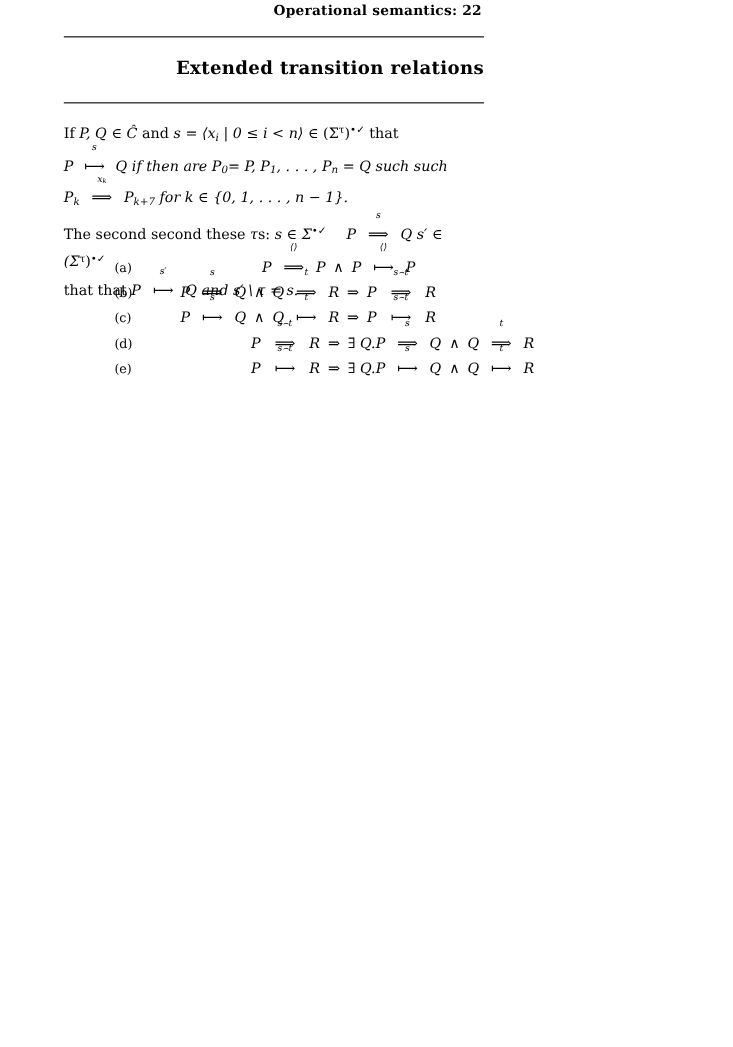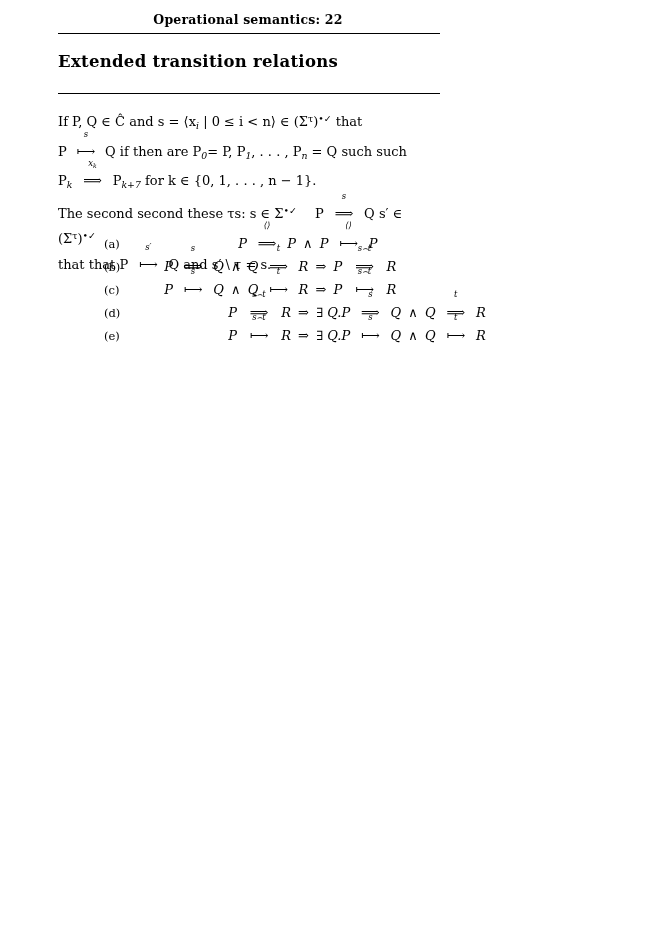--- a/index.html
+++ b/index.html
@@ -17,60 +17,61 @@
   }
   .page {
     position: absolute;
     left: 0; top: 0;
     width: 666px;
     height: 952px;
   }
   .header {
     position: absolute;
     left: 58px;
-    top: 12px;
+    top: 2px;
     width: 380px;
-    text-align: center;
+    text-align: right;
     font-family: "DejaVu Serif", serif;
     font-weight: bold;
     font-size: 12.5px;
     letter-spacing: 0.2px;
   }
   .rule {
     position: absolute;
     left: 58px;
     width: 382px;
     height: 1px;
     background: #000000;
   }
   .rule-top { top: 33px; }
   .rule-bottom { top: 93px; }
   .title {
     position: absolute;
     left: 58px;
     top: 52px;
     width: 382px;
-    text-align: left;
+    text-align: right;
     font-family: "DejaVu Serif", serif;
     font-weight: bold;
     font-size: 16.5px;
     letter-spacing: 0.3px;
   }
   .body-text {
     position: absolute;
     left: 58px;
     top: 108px;
     width: 384px;
     font-family: "DejaVu Serif", serif;
     font-size: 13px;
     line-height: 22px;
   }
   .para { margin: 0 0 4px 0; }
   .math {
     font-family: "DejaVu Serif", serif;
+    font-style: italic;
   }
   .sub {
     font-size: 0.72em;
     vertical-align: -0.28em;
     font-style: italic;
   }
   .sup {
     font-size: 0.72em;
     vertical-align: 0.45em;
     font-style: normal;

